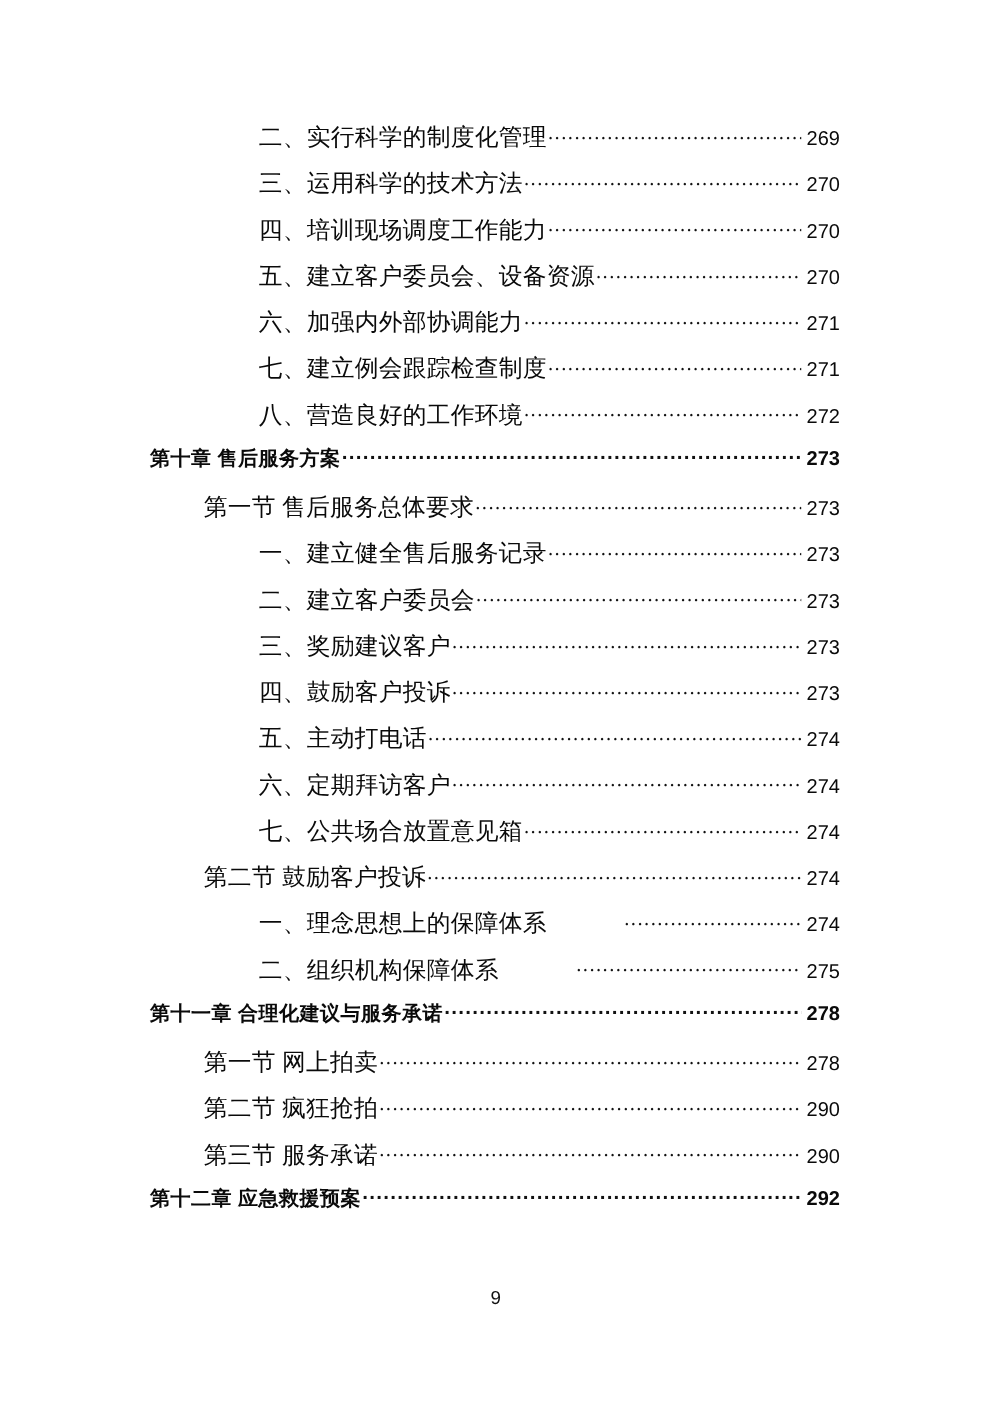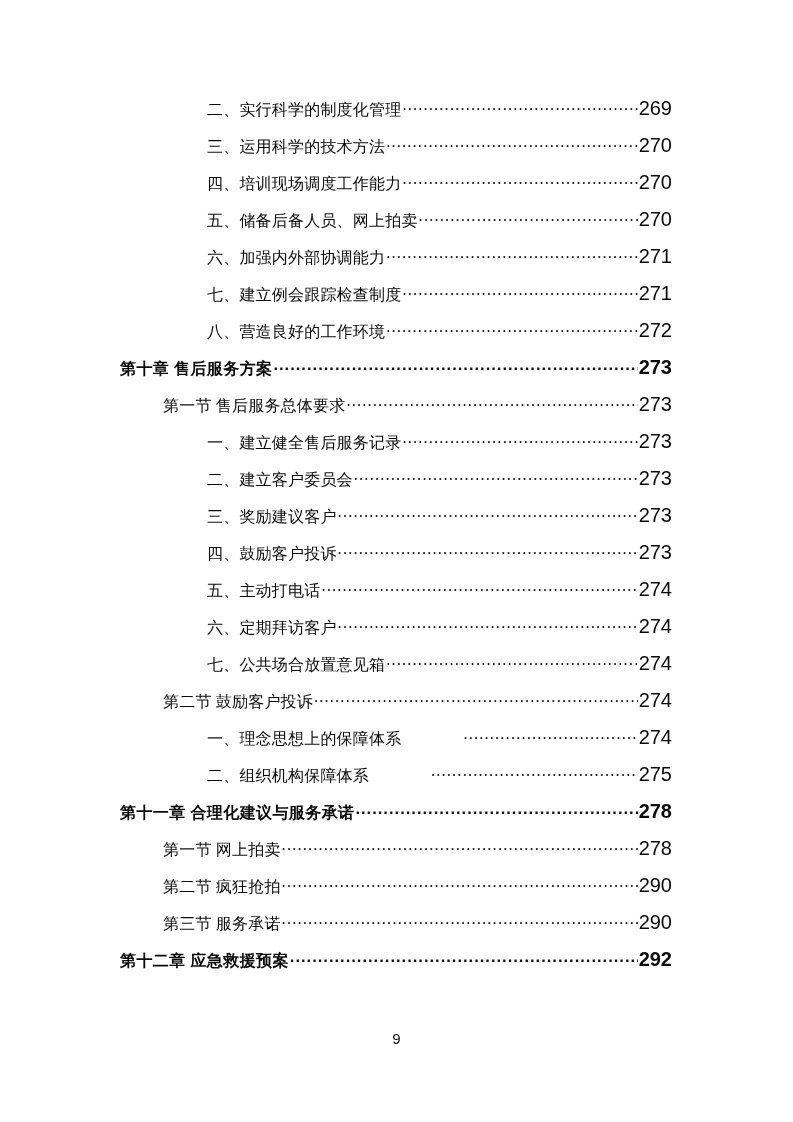--- a/index.html
+++ b/index.html
@@ -30,21 +30,21 @@
     display: flex;
     align-items: baseline;
     height: 37px;
     box-sizing: border-box;
     padding-right: 121px; 
     white-space: nowrap;
   }
 
   .toc-label {
     flex: 0 0 auto;
-    font-size: 16px;
+    font-size: 19px;
     letter-spacing: 0.2px;
   }
 
   .toc-dots {
     flex: 1 1 auto;
     overflow: hidden;
     position: relative;
     height: 1em;
     margin: 0 1px;
   }
@@ -56,21 +56,21 @@
     bottom: 0;
     font-size: 16.5px;
     letter-spacing: 1.15px;
     color: #111;
     display: block;
     overflow: hidden;
   }
 
   .toc-page {
     flex: 0 0 auto;
-    font-size: 20px;
+    font-size: 16px;
     text-align: right;
     font-family: "Liberation Sans", "DejaVu Sans", sans-serif;
     min-width: 30px;
   }
 
   
   .lvl-chapter {
     padding-left: 120px;
   }
   .lvl-chapter .toc-label {
@@ -130,21 +130,21 @@
         <span class="toc-label">三、运用科学的技术方法</span>
         <span class="toc-dots"></span>
         <span class="toc-page">270</span>
       </div>
       <div class="toc-row lvl-item">
         <span class="toc-label">四、培训现场调度工作能力</span>
         <span class="toc-dots"></span>
         <span class="toc-page">270</span>
       </div>
       <div class="toc-row lvl-item">
-        <span class="toc-label">五、储备后备人员、网上拍卖</span>
+        <span class="toc-label">五、建立客户委员会、设备资源</span>
         <span class="toc-dots"></span>
         <span class="toc-page">270</span>
       </div>
       <div class="toc-row lvl-item">
         <span class="toc-label">六、加强内外部协调能力</span>
         <span class="toc-dots"></span>
         <span class="toc-page">271</span>
       </div>
       <div class="toc-row lvl-item">
         <span class="toc-label">七、建立例会跟踪检查制度</span>

